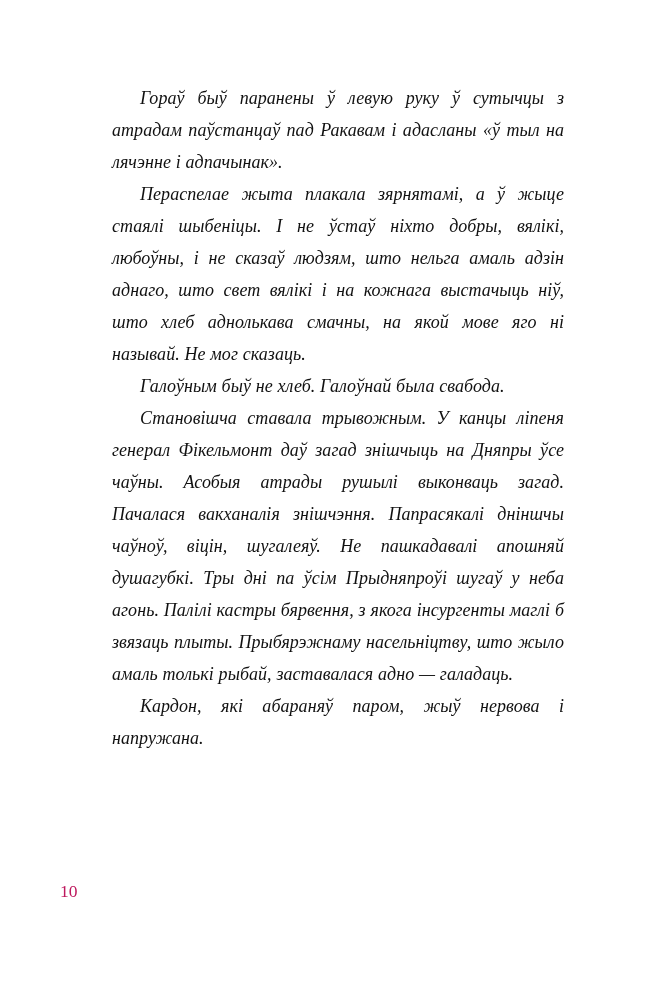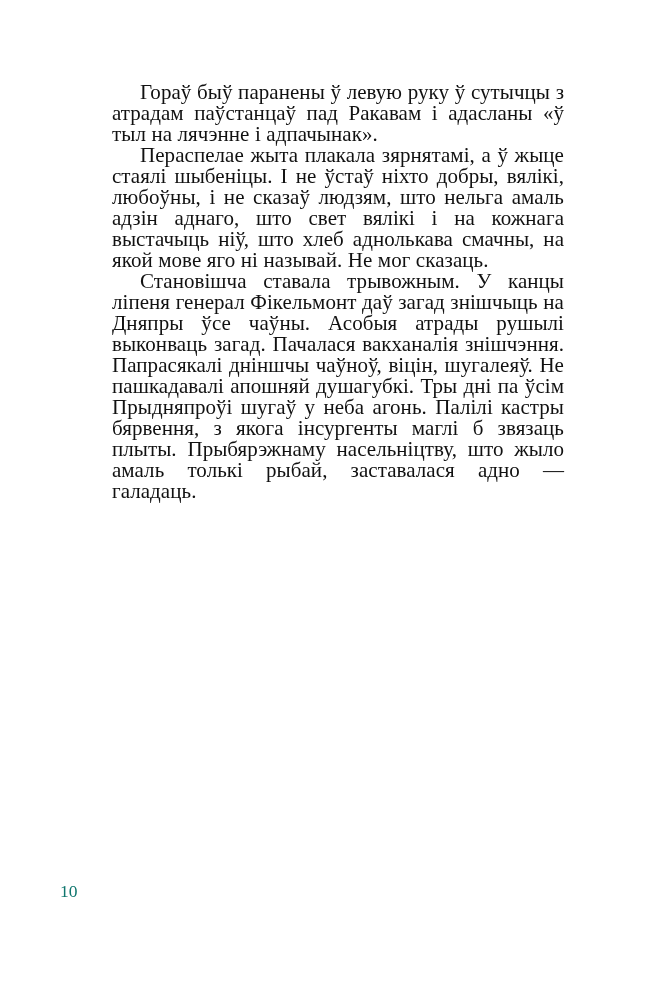--- a/index.html
+++ b/index.html
@@ -26,40 +26,43 @@
   .text-column {
     position: absolute;
     left: 112px;
     top: 82px;
     width: 452px;
   }
   .para {
     margin: 0;
     text-indent: 28px;
     text-align: justify;
-    font-size: 21px;
-    line-height: 21px;
+    font-size: 18px;
+    line-height: 32px;
     letter-spacing: 0.05px;
     word-spacing: 0.2px;
     -webkit-hyphens: none;
     hyphens: none;
+    font-style: italic;
   }
   .page-number {
     position: absolute;
     left: 60px;
     top: 880px;
     font-size: 17.5px;
     line-height: 22px;
-    color: #0f766e;
+    color: #be185d;
     font-family: "Liberation Serif", serif;
   }
 </style>
 </head>
 <body>
 
 <div class="page">
   <div class="text-column">
     <p class="para">Гораў быў паранены ў левую руку ў сутычцы з атрадам паўстанцаў пад Ракавам і адасланы «ў тыл на лячэнне і адпачынак».</p>
     <p class="para">Пераспелае жыта плакала зярнятамі, а ў жыце стаялі шыбеніцы. І не ўстаў ніхто добры, вялікі, любоўны, і не сказаў людзям, што нельга амаль адзін аднаго, што свет вялікі і на кожнага выстачыць ніў, што хлеб аднолькава смачны, на якой мове яго ні называй. Не мог сказаць.</p>
+    <p class="para">Галоўным быў не хлеб. Галоўнай была свабода.</p>
     <p class="para">Становішча ставала трывожным. У канцы ліпеня генерал Фікельмонт даў загад знішчыць на Дняпры ўсе чаўны. Асобыя атрады рушылі выконваць загад. Пачалася вакханалія знішчэння. Папрасякалі дніншчы чаўноў, віцін, шугалеяў. Не пашкадавалі апошняй душагубкі. Тры дні па ўсім Прыдняпроўі шугаў у неба агонь. Палілі кастры бярвення, з якога інсургенты маглі б звязаць плыты. Прыбярэжнаму насельніцтву, што жыло амаль толькі рыбай, заставалася адно — галадаць.</p>
+    <p class="para">Кардон, які абараняў паром, жыў нервова і напружана.</p>
   </div>
   <div class="page-number">10</div>
 </div>
 
 </body></html>

